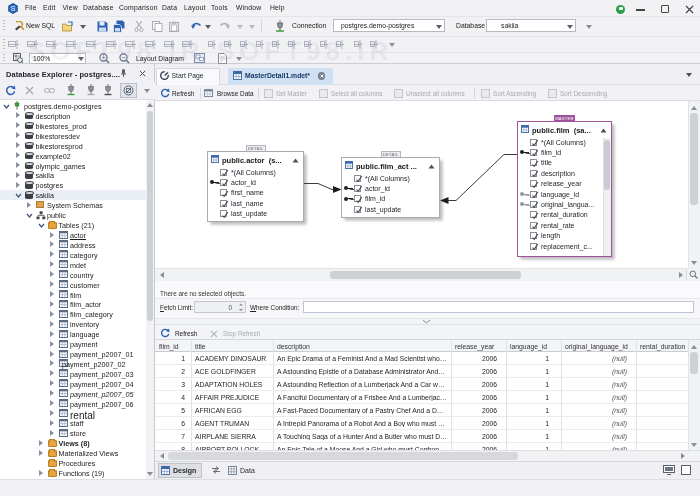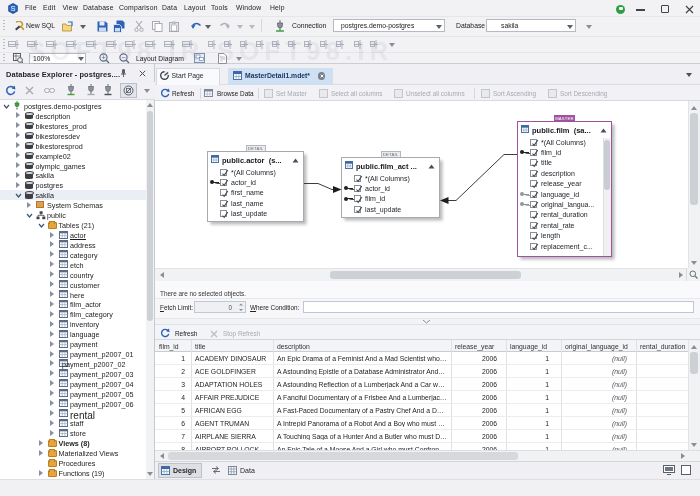--- a/index.html
+++ b/index.html
@@ -518,21 +518,21 @@
 <div class="ico" style="left:50.0px;top:261.2px;">
     <div class="tri-r"></div>
   </div>
 <div class="abs" style="left:59.0px;top:260.2px;width:9px;height:8px;">
     <svg width="9" height="8">
       <rect x="0.5" y="0.5" width="8" height="7" fill="#fff" stroke="#5b6b84"></rect>
       <rect x="0.5" y="0.5" width="8" height="1.8" fill="#5b6b84"></rect>
       <path d="M3.2 2.3 V7 M5.9 2.3 V7 M0.5 4.6 H8.5" stroke="#9fabbe" stroke-width="0.7"></path>
     </svg>
   </div>
-<div class="abs" style="left:70.0px;top:260.7px;font-size:7.2px;color:#1c1c1c;white-space:nowrap;">etch</div>
+<div class="abs" style="left:70.0px;top:260.7px;font-size:7.2px;color:#1c1c1c;white-space:nowrap;">mdet</div>
 <div class="ico" style="left:50.0px;top:271.1px;">
     <div class="tri-r"></div>
   </div>
 <div class="abs" style="left:59.0px;top:270.1px;width:9px;height:8px;">
     <svg width="9" height="8">
       <rect x="0.5" y="0.5" width="8" height="7" fill="#fff" stroke="#5b6b84"></rect>
       <rect x="0.5" y="0.5" width="8" height="1.8" fill="#5b6b84"></rect>
       <path d="M3.2 2.3 V7 M5.9 2.3 V7 M0.5 4.6 H8.5" stroke="#9fabbe" stroke-width="0.7"></path>
     </svg>
   </div>
@@ -551,21 +551,21 @@
 <div class="ico" style="left:50.0px;top:291.0px;">
     <div class="tri-r"></div>
   </div>
 <div class="abs" style="left:59.0px;top:290.0px;width:9px;height:8px;">
     <svg width="9" height="8">
       <rect x="0.5" y="0.5" width="8" height="7" fill="#fff" stroke="#5b6b84"></rect>
       <rect x="0.5" y="0.5" width="8" height="1.8" fill="#5b6b84"></rect>
       <path d="M3.2 2.3 V7 M5.9 2.3 V7 M0.5 4.6 H8.5" stroke="#9fabbe" stroke-width="0.7"></path>
     </svg>
   </div>
-<div class="abs" style="left:70.0px;top:290.5px;font-size:7.2px;color:#1c1c1c;white-space:nowrap;">here</div>
+<div class="abs" style="left:70.0px;top:290.5px;font-size:7.2px;color:#1c1c1c;white-space:nowrap;">film</div>
 <div class="ico" style="left:50.0px;top:300.9px;">
     <div class="tri-r"></div>
   </div>
 <div class="abs" style="left:59.0px;top:299.9px;width:9px;height:8px;">
     <svg width="9" height="8">
       <rect x="0.5" y="0.5" width="8" height="7" fill="#fff" stroke="#5b6b84"></rect>
       <rect x="0.5" y="0.5" width="8" height="1.8" fill="#5b6b84"></rect>
       <path d="M3.2 2.3 V7 M5.9 2.3 V7 M0.5 4.6 H8.5" stroke="#9fabbe" stroke-width="0.7"></path>
     </svg>
   </div>
@@ -661,21 +661,21 @@
 <div class="ico" style="left:50.0px;top:390.2px;">
     <div class="tri-r"></div>
   </div>
 <div class="abs" style="left:59.0px;top:389.2px;width:9px;height:8px;">
     <svg width="9" height="8">
       <rect x="0.5" y="0.5" width="8" height="7" fill="#fff" stroke="#5b6b84"></rect>
       <rect x="0.5" y="0.5" width="8" height="1.8" fill="#5b6b84"></rect>
       <path d="M3.2 2.3 V7 M5.9 2.3 V7 M0.5 4.6 H8.5" stroke="#9fabbe" stroke-width="0.7"></path>
     </svg>
   </div>
-<div class="abs" style="left:70.0px;top:389.7px;font-size:7.2px;color:#1c1c1c;white-space:nowrap;">payment_p2007_05</div>
+<div class="abs" style="left:70.0px;top:389.7px;font-size:7.2px;color:#1c1c1c;white-space:nowrap;font-style:italic;">payment_p2007_05</div>
 <div class="ico" style="left:50.0px;top:400.1px;">
     <div class="tri-r"></div>
   </div>
 <div class="abs" style="left:59.0px;top:399.1px;width:9px;height:8px;">
     <svg width="9" height="8">
       <rect x="0.5" y="0.5" width="8" height="7" fill="#fff" stroke="#5b6b84"></rect>
       <rect x="0.5" y="0.5" width="8" height="1.8" fill="#5b6b84"></rect>
       <path d="M3.2 2.3 V7 M5.9 2.3 V7 M0.5 4.6 H8.5" stroke="#9fabbe" stroke-width="0.7"></path>
     </svg>
   </div>

